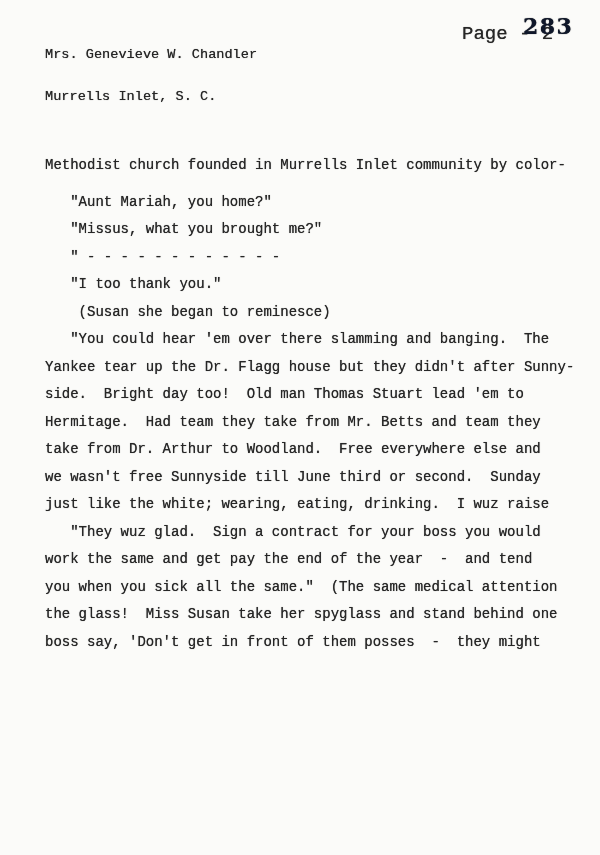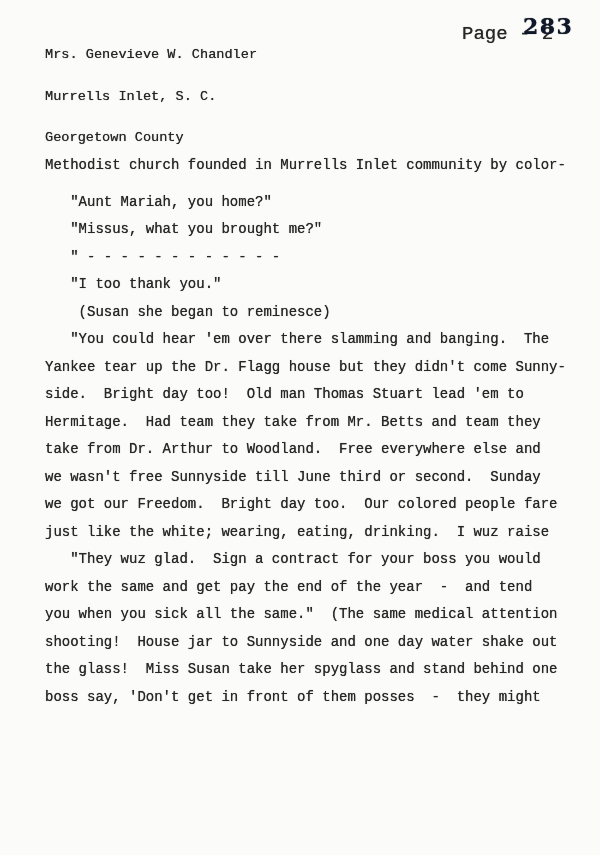--- a/index.html
+++ b/index.html
@@ -64,42 +64,39 @@
   }
 </style>
 </head>
 <body>
 
 <div class="sheet">
 
   <div class="header-block">
     <div class="header-line">Mrs. Genevieve W. Chandler</div>
     <div class="header-line">Murrells Inlet, S. C.</div>
-    <div class="header-line">Georgetown County</div>
   </div>
 
   <div class="page-label">Page - 2</div>
   <div class="stamp-number">283</div>
 
   <div class="body-block">
     <div class="line">Methodist church founded in Murrells Inlet community by color-</div>
     <div class="line para-gap">   "Aunt Mariah, you home?"</div>
     <div class="line">   "Missus, what you brought me?"</div>
     <div class="line">   " - - - - - - - - - - - -</div>
     <div class="line">   "I too thank you."</div>
     <div class="line">    (Susan she began to reminesce)</div>
     <div class="line">   "You could hear 'em over there slamming and banging.  The</div>
-    <div class="line">Yankee tear up the Dr. Flagg house but they didn't come Sunny-</div>
+    <div class="line">Yankee tear up the Dr. Flagg house but they didn't after Sunny-</div>
     <div class="line">side.  Bright day too!  Old man Thomas Stuart lead 'em to</div>
     <div class="line">Hermitage.  Had team they take from Mr. Betts and team they</div>
     <div class="line">take from Dr. Arthur to Woodland.  Free everywhere else and</div>
     <div class="line">we wasn't free Sunnyside till June third or second.  Sunday</div>
-    <div class="line">we got our Freedom.  Bright day too.  Our colored people fare</div>
     <div class="line">just like the white; wearing, eating, drinking.  I wuz raise</div>
     <div class="line">   "They wuz glad.  Sign a contract for your boss you would</div>
     <div class="line">work the same and get pay the end of the year  -  and tend</div>
     <div class="line">you when you sick all the same."  (The same medical attention</div>
-    <div class="line">shooting!  House jar to Sunnyside and one day water shake out</div>
     <div class="line">the glass!  Miss Susan take her spyglass and stand behind one</div>
     <div class="line">boss say, 'Don't get in front of them posses  -  they might</div>
   </div>
 
 </div>
 
 </body></html>

